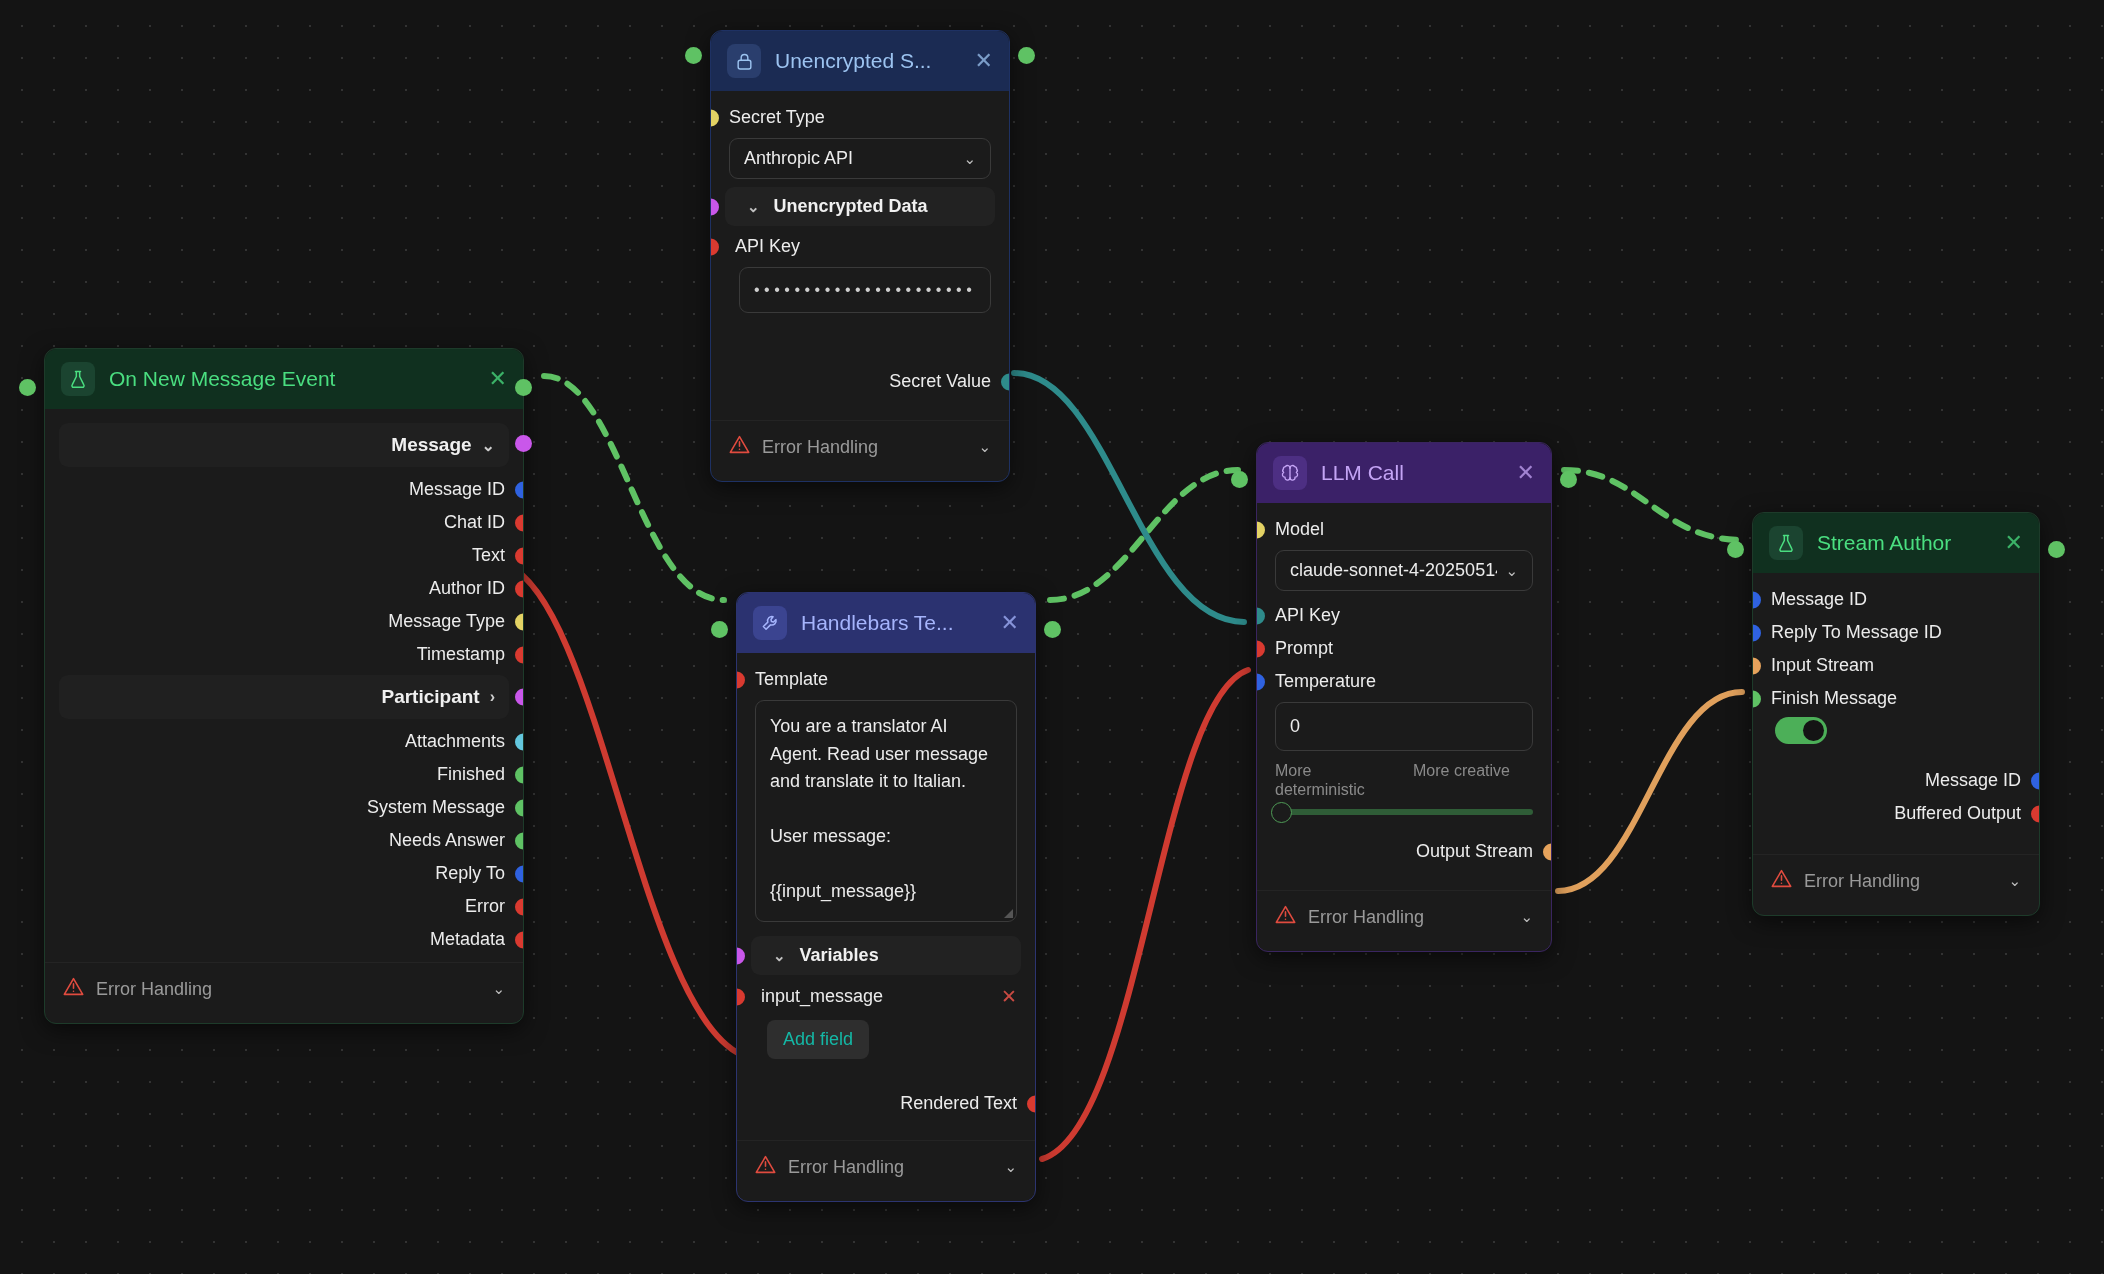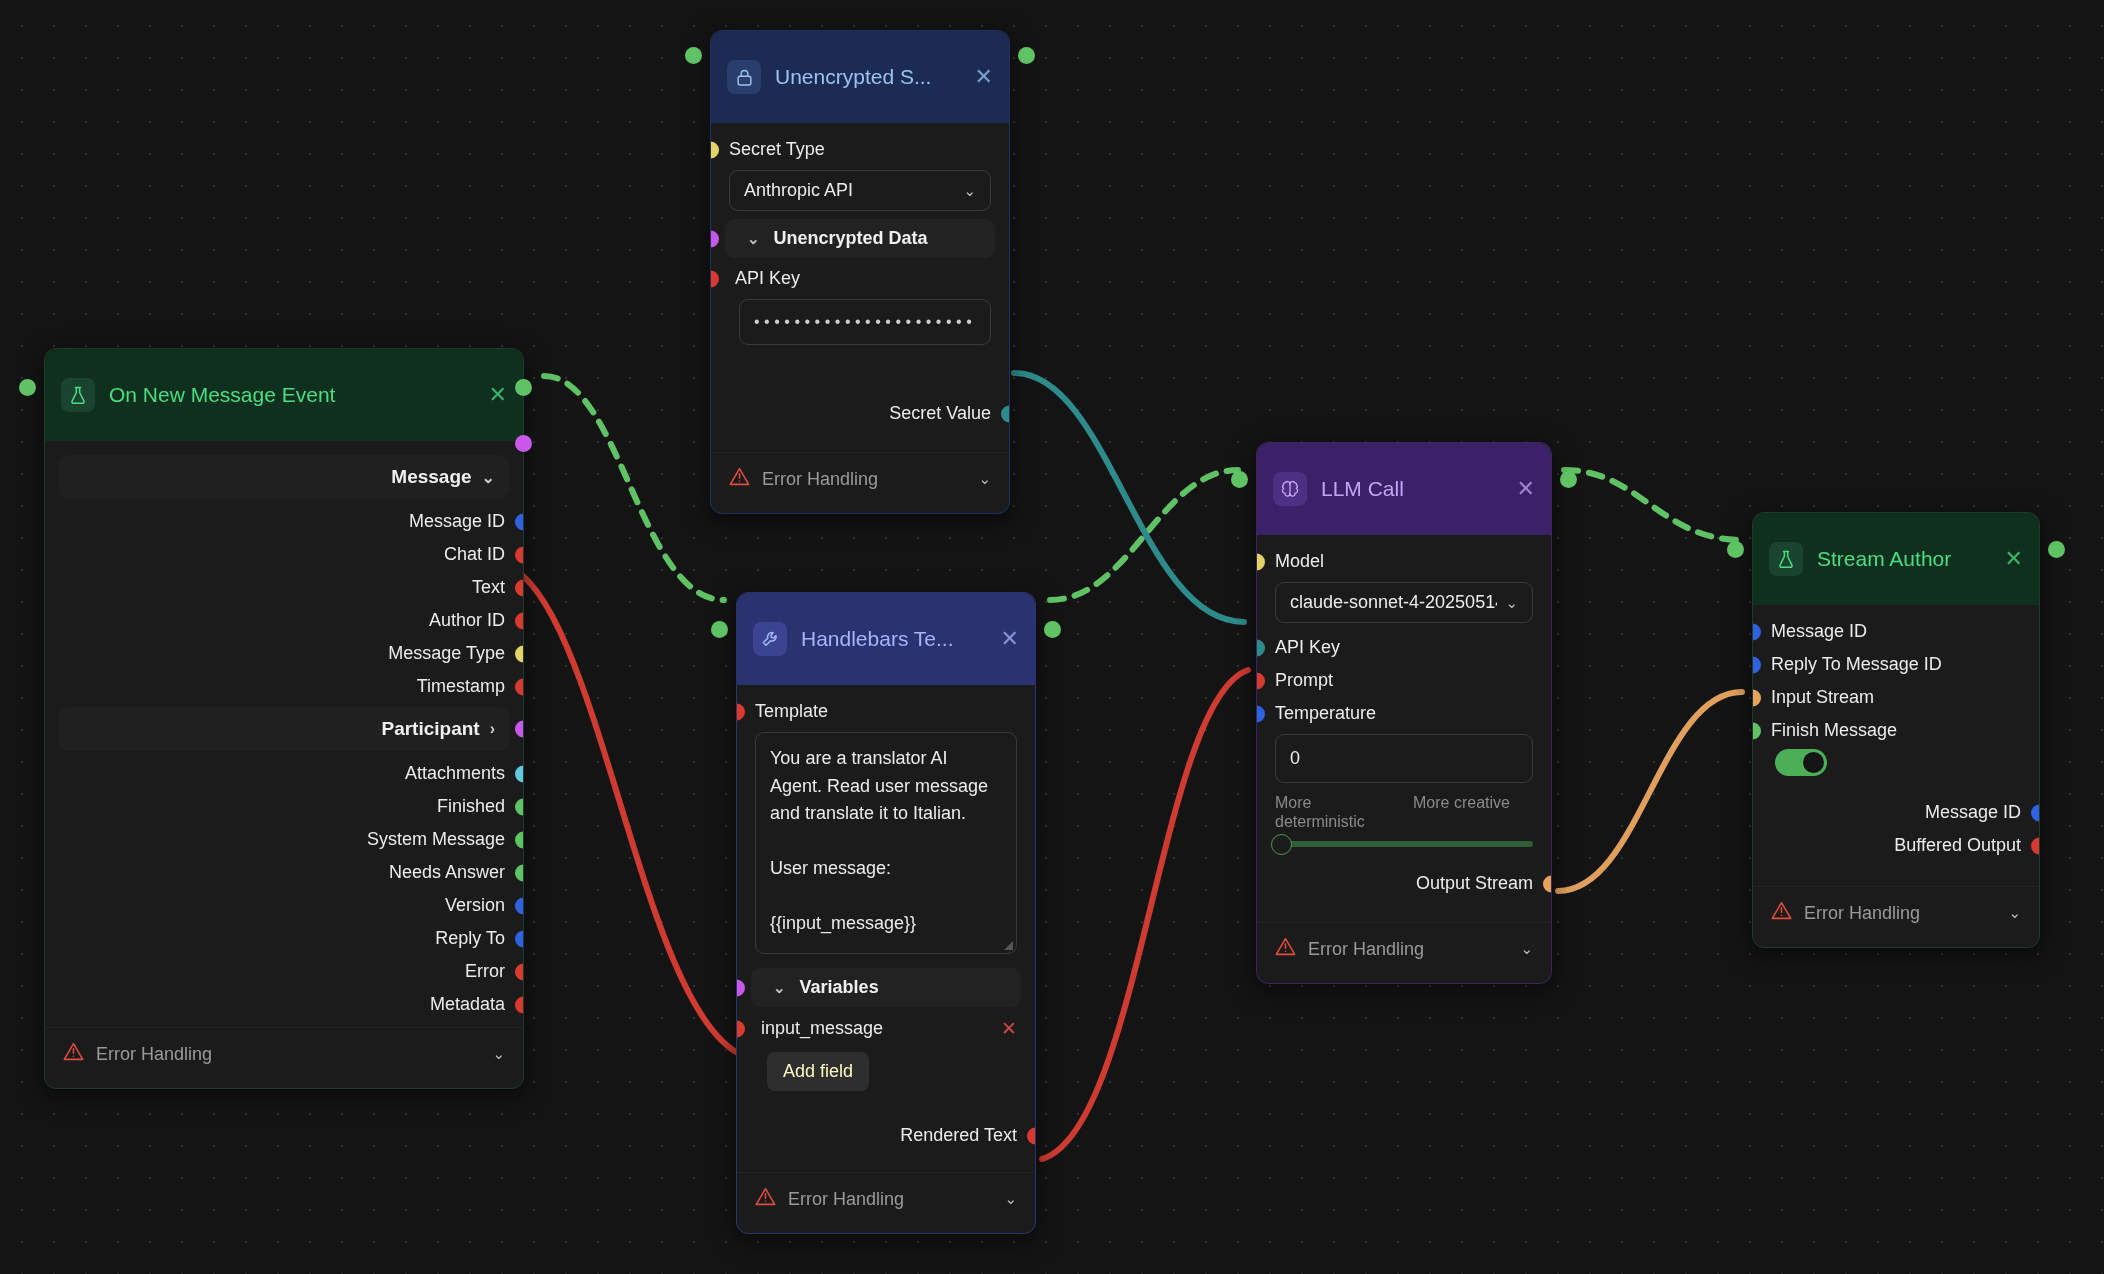--- a/index.html
+++ b/index.html
@@ -29,21 +29,21 @@
     overflow:visible;
   }
   .node-inner { border-radius:12px; overflow:hidden; }
   .node.green  { border:1.5px solid #1d3b2a; }
   .node.indigo { border:1.5px solid #2c3470; }
   .node.blue   { border:1.5px solid #1e3163; }
   .node.purple { border:1.5px solid #3a2560; }
 
   .nhead {
     display:flex; align-items:center; gap:14px;
-    padding:29px 16px;
+    padding:13px 16px;
     font-size:21px; font-weight:500;
   }
   .nhead .ttl { flex:1; white-space:nowrap; overflow:hidden; text-overflow:ellipsis; }
   .nhead .x { font-size:22px; opacity:.75; cursor:pointer; line-height:1; }
   .ibox {
     width:34px; height:34px; border-radius:8px;
     display:flex; align-items:center; justify-content:center; flex:0 0 auto;
   }
   .green  .nhead { background:#10301f; color:#4ade80; }
   .green  .ibox  { background:#1b4430; }
@@ -127,21 +127,21 @@
     width:0; height:0; border-left:9px solid transparent; border-bottom:9px solid #555;
   }
 
   .varrow {
     display:flex; align-items:center; padding:6px 18px; position:relative;
     font-size:18px; color:#ececec;
   }
   .varrow .rm { margin-left:auto; color:#c94a42; font-size:19px; cursor:pointer; }
   .btn {
     margin:6px 18px 4px 30px; padding:9px 16px; display:inline-block;
-    background:#2e2e2e; border-radius:8px; font-size:18px; color:#fef9c3; cursor:pointer;
+    background:#2e2e2e; border-radius:8px; font-size:18px; color:#14b8a6; cursor:pointer;
   }
 
   
   .hintrow {
     display:flex; gap:18px; padding:2px 18px 0; font-size:16px; color:#8a8a8a;
   }
   .hintrow div { width:50%; line-height:1.2; }
   .sliderwrap { padding:10px 18px 4px; position:relative; }
   .track { height:6px; border-radius:3px; background:#2f5d37; }
   .knob {
@@ -246,24 +246,20 @@
           <span class="lbl">Finished</span>
           <span class="port r p-green"></span>
         </div>
         <div class="row out">
           <span class="lbl">System Message</span>
           <span class="port r p-green"></span>
         </div>
         <div class="row out">
           <span class="lbl">Needs Answer</span>
           <span class="port r p-green"></span>
-        </div>
-        <div class="row out">
-          <span class="lbl">Version</span>
-          <span class="port r p-blue"></span>
         </div>
         <div class="row out">
           <span class="lbl">Reply To</span>
           <span class="port r p-blue"></span>
         </div>
         <div class="row out">
           <span class="lbl">Error</span>
           <span class="port r p-red"></span>
         </div>
         <div class="row out">

